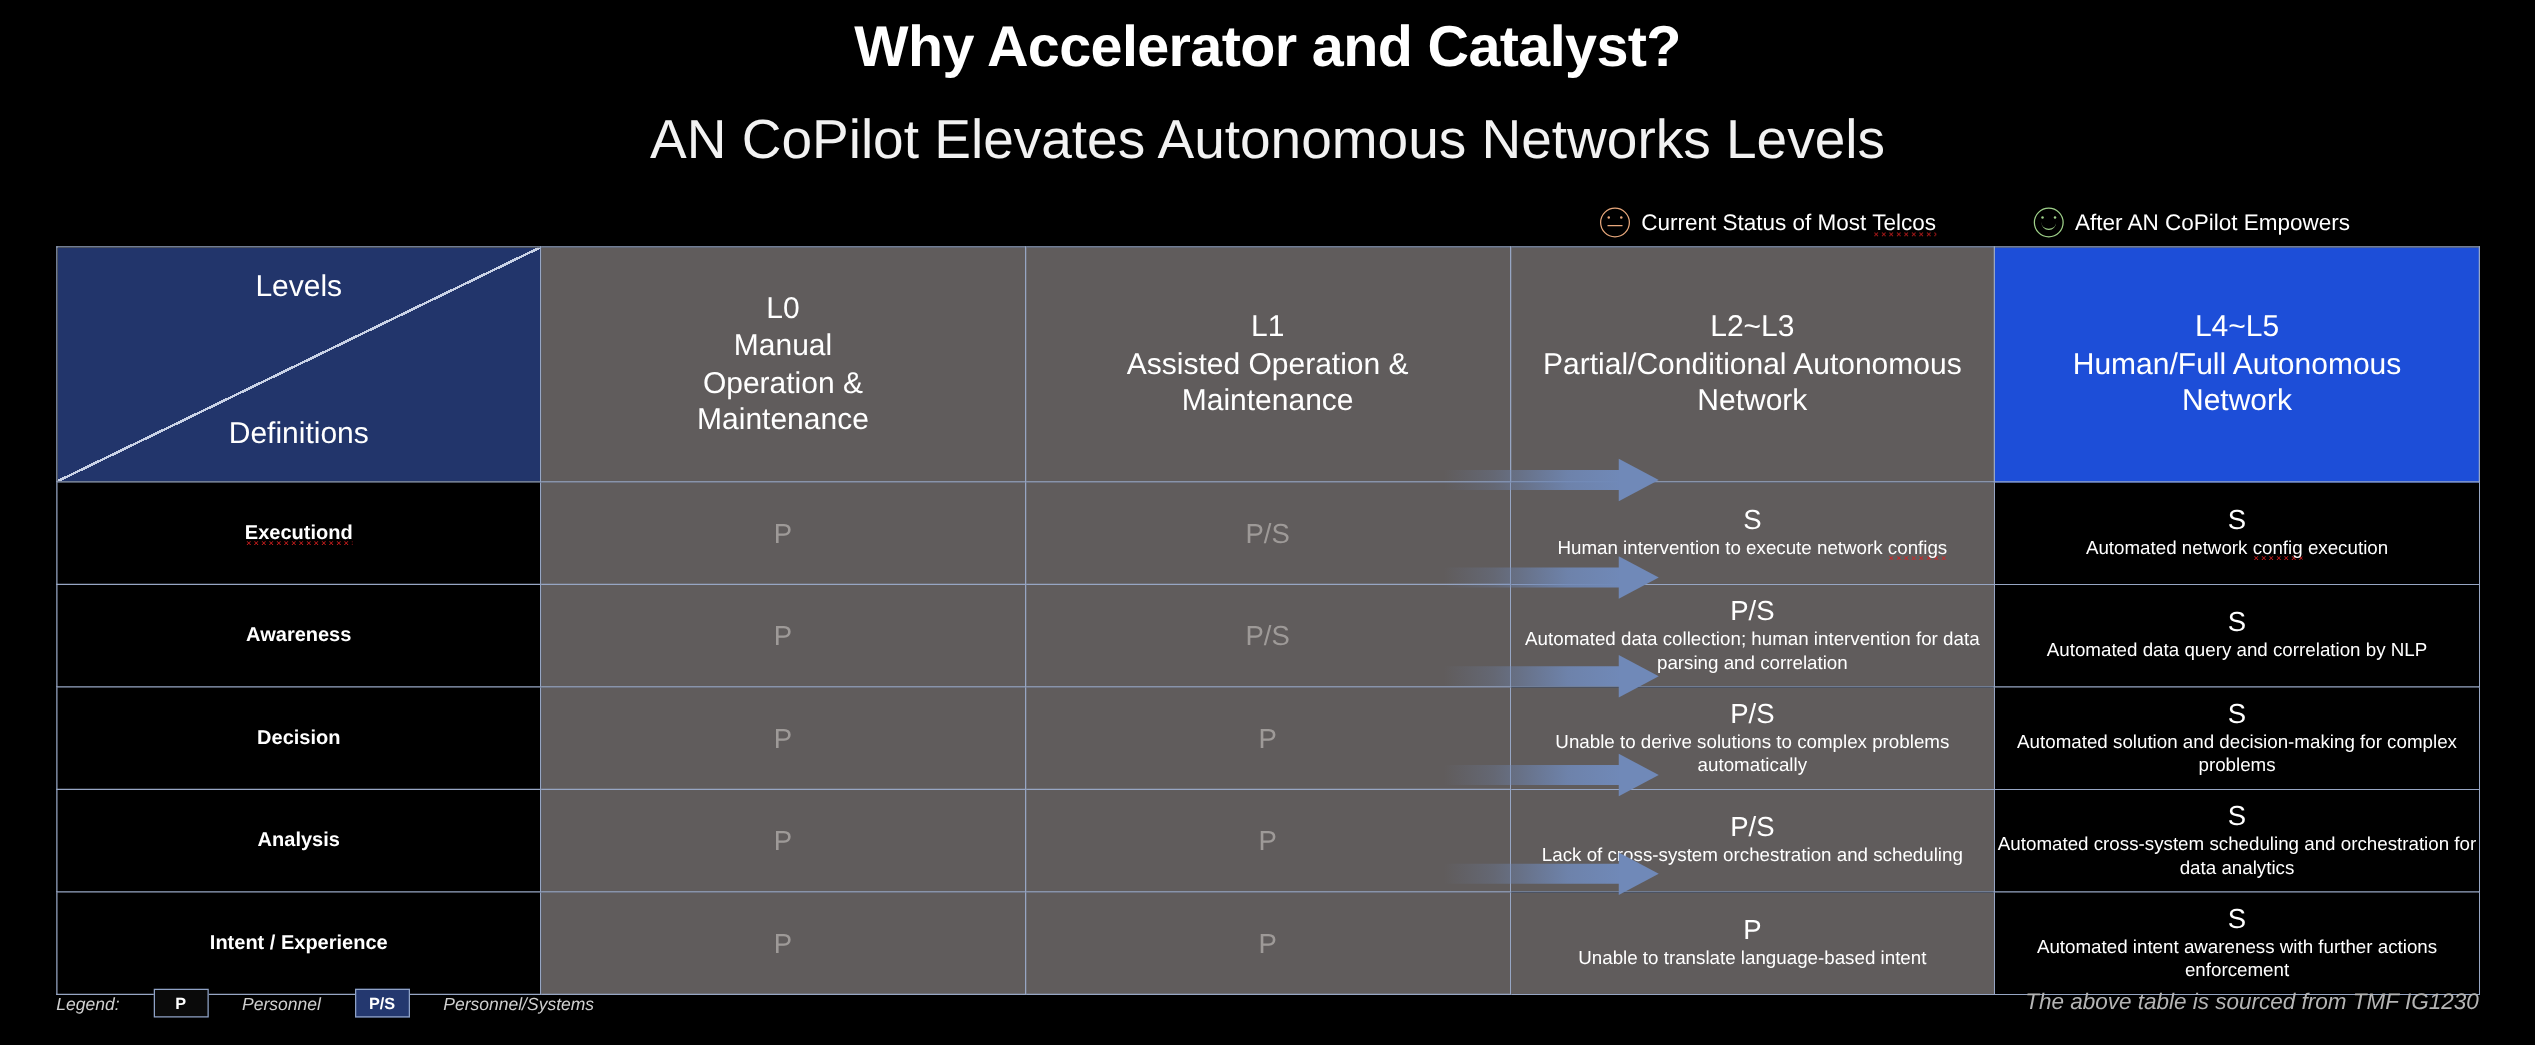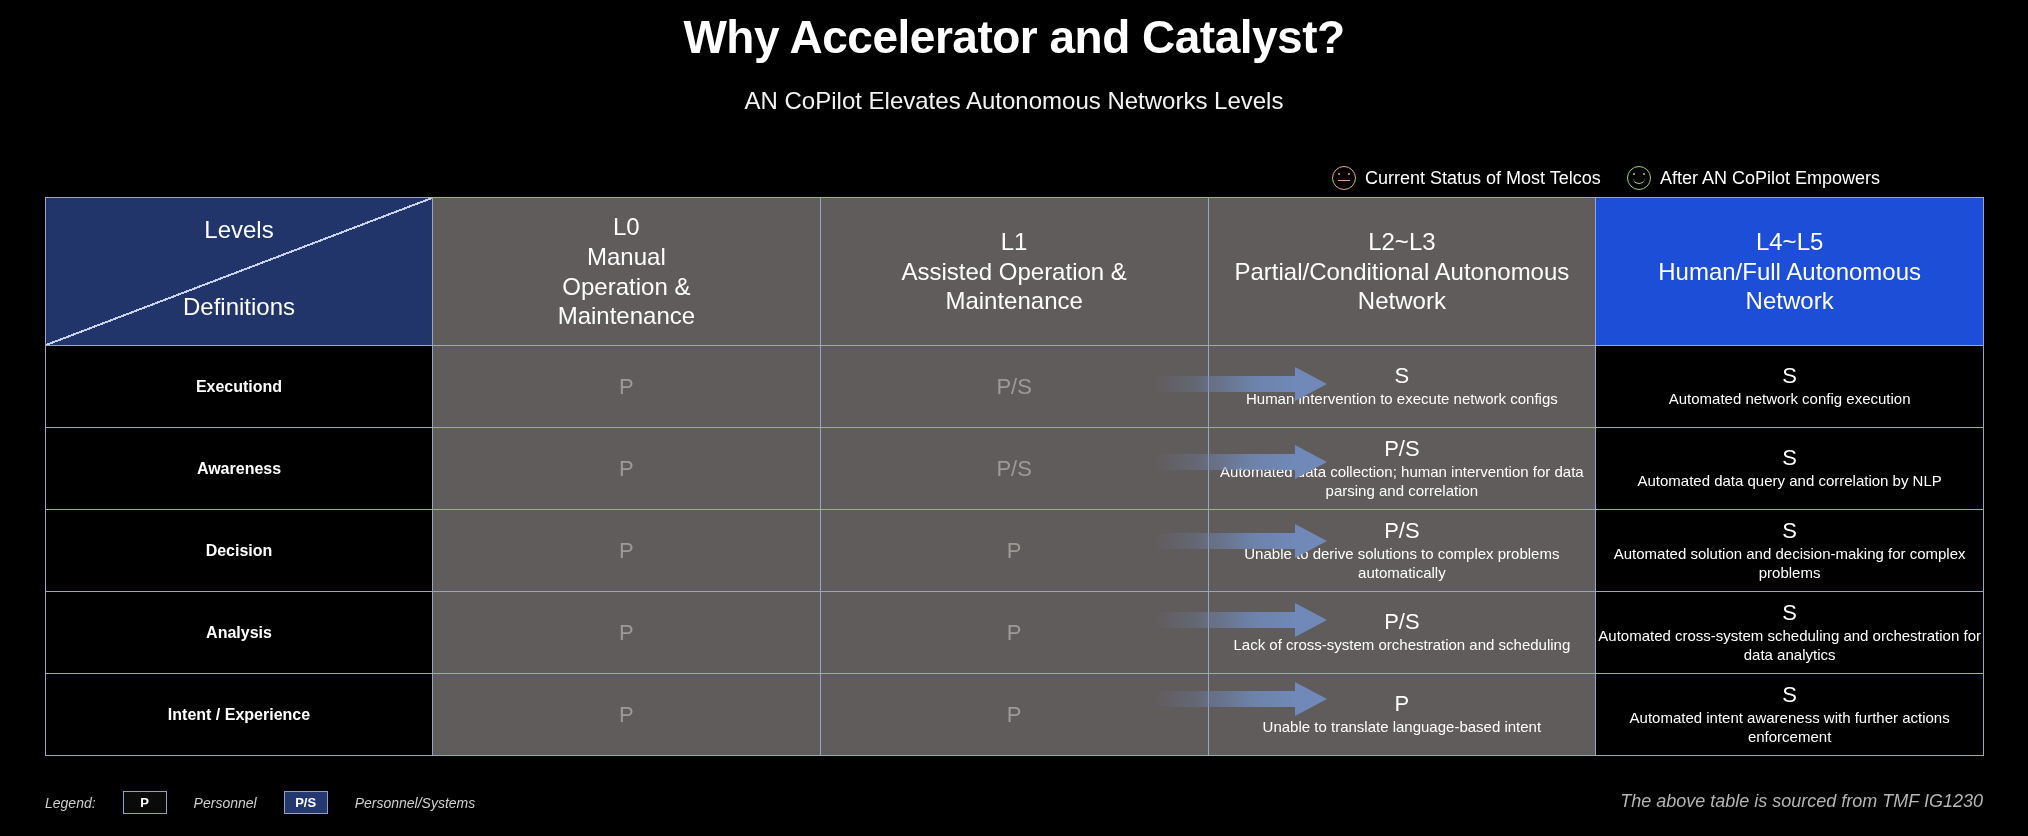--- a/index.html
+++ b/index.html
@@ -26,38 +26,38 @@
     font-size: 46px;
     font-weight: bold;
     letter-spacing: -0.5px;
     color: #ffffff;
   }
   .slide-subtitle {
     position: absolute;
     left: 0; right: 0;
     top: 87px;
     text-align: center;
-    font-size: 24px;
+    font-size: 44px;
     font-weight: normal;
     color: #f2f2f2;
   }
 
   
   .face-legend {
     position: absolute;
     top: 165px;
     height: 26px;
     display: flex;
     align-items: center;
     gap: 9px;
     font-size: 18px;
     color: #ffffff;
     white-space: nowrap;
   }
-  .face-legend.current { left: 1332px; text-align: right; }
+  .face-legend.current { left: 1280px; text-align: right; }
   .face-legend.after   { left: 1627px; }
 
   .face {
     width: 22px; height: 22px;
     border-radius: 50%;
     position: relative;
     flex: 0 0 auto;
   }
   .face.neutral { border: 1.6px solid #e8a87c; }
   .face.smile   { border: 1.6px solid #9fd18a; }
@@ -105,21 +105,21 @@
   #matrix-table td {
     border: 1px solid #97a6c4;
     vertical-align: middle;
     padding: 0;
   }
 
   col.c-def { width: 387px; }
   col.c-lvl { width: 387.75px; }
 
   
-  .hdr-row { height: 148px; border-radius: 18px; }
+  .hdr-row { height: 188px; border-radius: 18px; }
   .hdr-corner {
     background: #22356b;
     position: relative;
     overflow: hidden;
   }
   .hdr-corner .diag {
     position: absolute;
     inset: 0;
     background: linear-gradient(to bottom right,
       transparent calc(50% - 1px), #c9d2e6 calc(50% - 1px),

